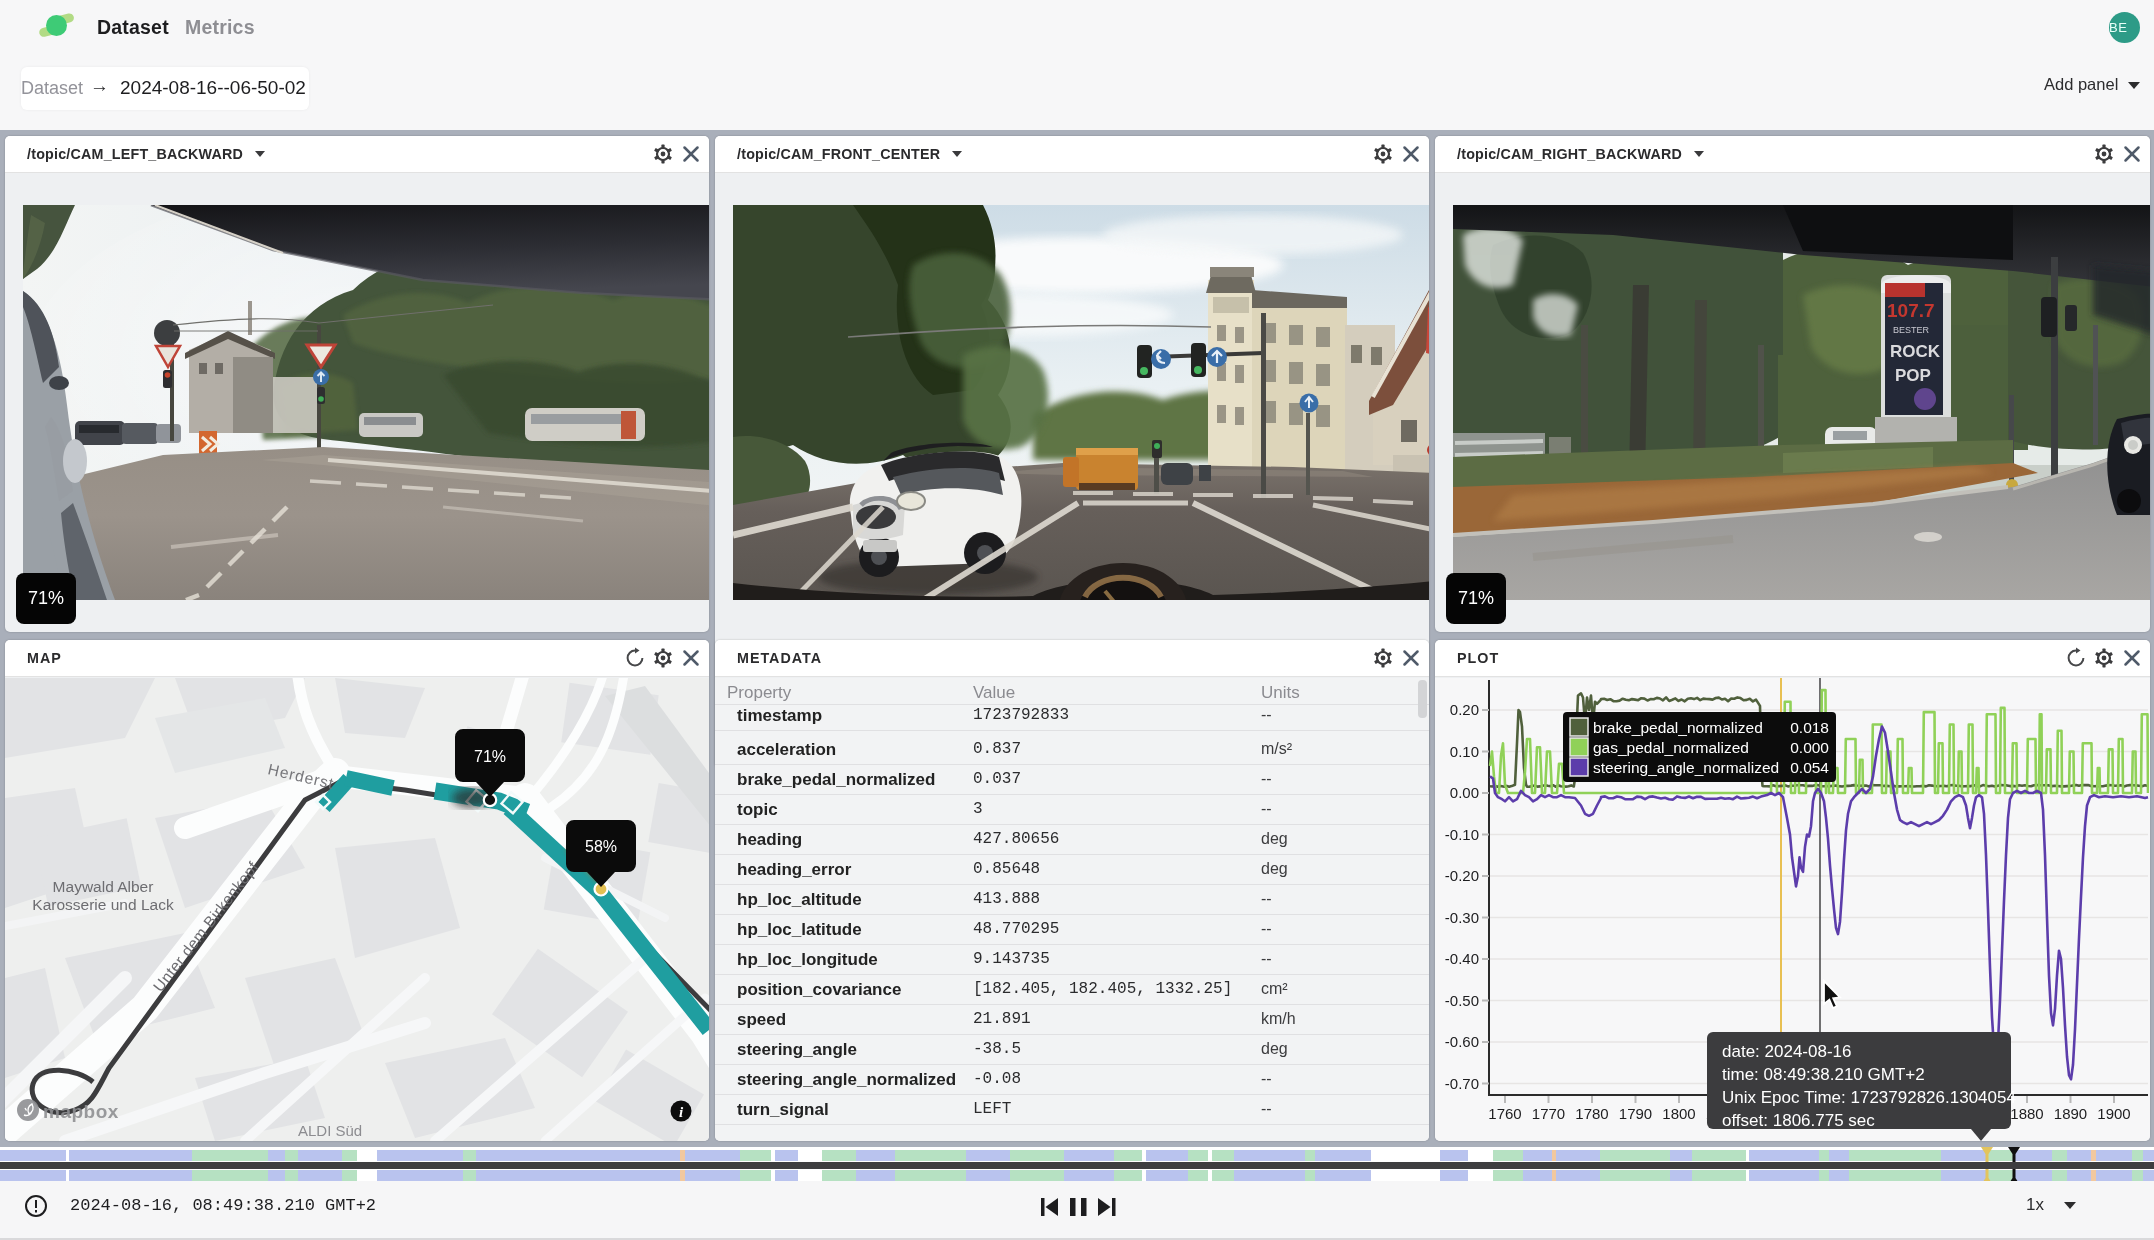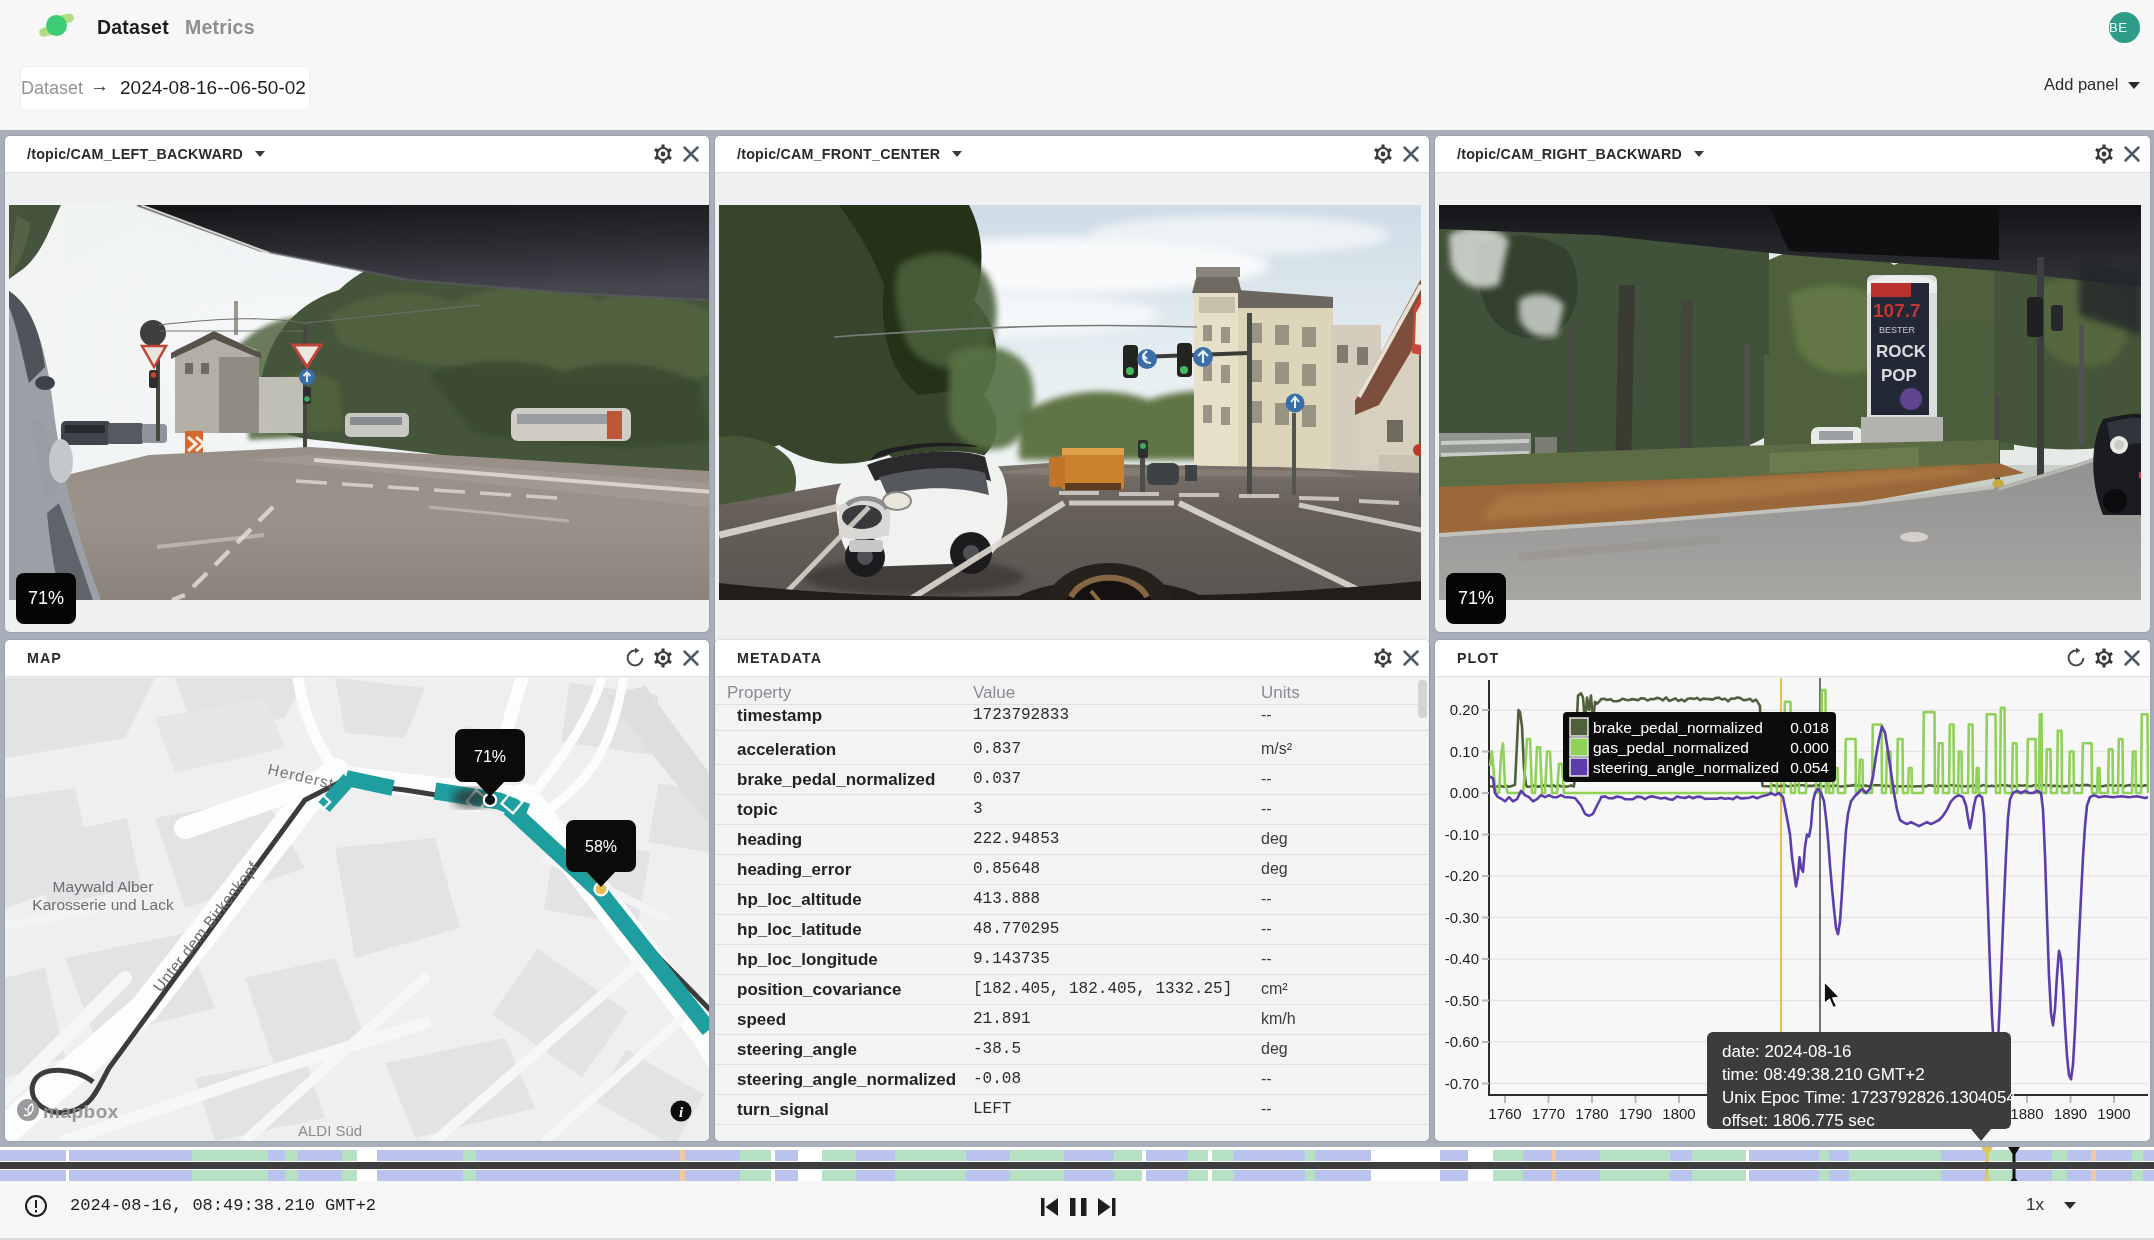--- a/index.html
+++ b/index.html
@@ -19,21 +19,21 @@
 #addpanel .car { display:inline-block; margin-left:10px; width:0; height:0; border-left:6px solid transparent; border-right:6px solid transparent; border-top:7px solid #2c2c2e; vertical-align:middle; }
 
 #zone { position:absolute; left:0; top:130px; width:2154px; height:1017px; background:#a9afba; }
 .panel { position:absolute; background:#eef0f2; border-radius:5px; overflow:hidden; box-shadow:0 0 2px rgba(0,0,0,0.25); }
 .phead { position:absolute; left:0; top:0; right:0; height:37px; background:#fff; border-bottom:1px solid #e2e2e2; }
 .ptitle { position:absolute; left:22px; top:10px; font-size:14.3px; font-weight:bold; color:#2b2b2d; letter-spacing:0.2px; }
 .pcaret { display:inline-block; margin-left:12px; width:0; height:0; border-left:5.5px solid transparent; border-right:5.5px solid transparent; border-top:6px solid #3a3a3c; vertical-align:2px; }
 .picons { position:absolute; right:7px; top:7px; }
 .picons svg { vertical-align:top; margin-left:6px; }
 .pct { position:absolute; left:11px; bottom:8px; width:60px; height:51px; background:#050505; border-radius:8px; color:#fff; font-size:18px; text-align:center; line-height:51px; }
-.camwrap { position:absolute; left:4px; top:69px; width:702px; height:395px; background:#888; }
+.camwrap { position:absolute; left:18px; top:69px; width:702px; height:395px; background:#888; }
 #mapbody { position:absolute; left:0; top:38px; right:0; bottom:0; background:#ebeced; }
 #metabody { position:absolute; left:0; top:38px; right:0; bottom:0; background:#f2f3f4; }
 #plotbody { position:absolute; left:0; top:38px; right:0; bottom:0; background:#f7f7f8; }
 
 .mhead { position:absolute; font-size:17px; color:#8b8b90; }
 .mrow { position:absolute; left:0; width:100%; height:30px; border-bottom:1px solid #e0e0e2; }
 .mprop { position:absolute; left:22px; top:5px; font-size:17px; font-weight:bold; color:#222; }
 .mval { position:absolute; left:258px; top:5px; font-family:"Liberation Mono", monospace; font-size:16px; color:#2b2b2d; }
 .munit { position:absolute; left:546px; top:5px; font-size:16px; color:#3c3c3e; }
 
@@ -586,21 +586,21 @@
           <span class="mval">0.037</span>
           <span class="munit">--</span>
         </div>
       <div class="mrow" style="top:117px;">
           <span class="mprop">topic</span>
           <span class="mval">3</span>
           <span class="munit">--</span>
         </div>
       <div class="mrow" style="top:147px;">
           <span class="mprop">heading</span>
-          <span class="mval">222.94853</span>
+          <span class="mval">427.80656</span>
           <span class="munit">deg</span>
         </div>
       <div class="mrow" style="top:177px;">
           <span class="mprop">heading_error</span>
           <span class="mval">0.85648</span>
           <span class="munit">deg</span>
         </div>
       <div class="mrow" style="top:207px;">
           <span class="mprop">hp_loc_altitude</span>
           <span class="mval">413.888</span>

